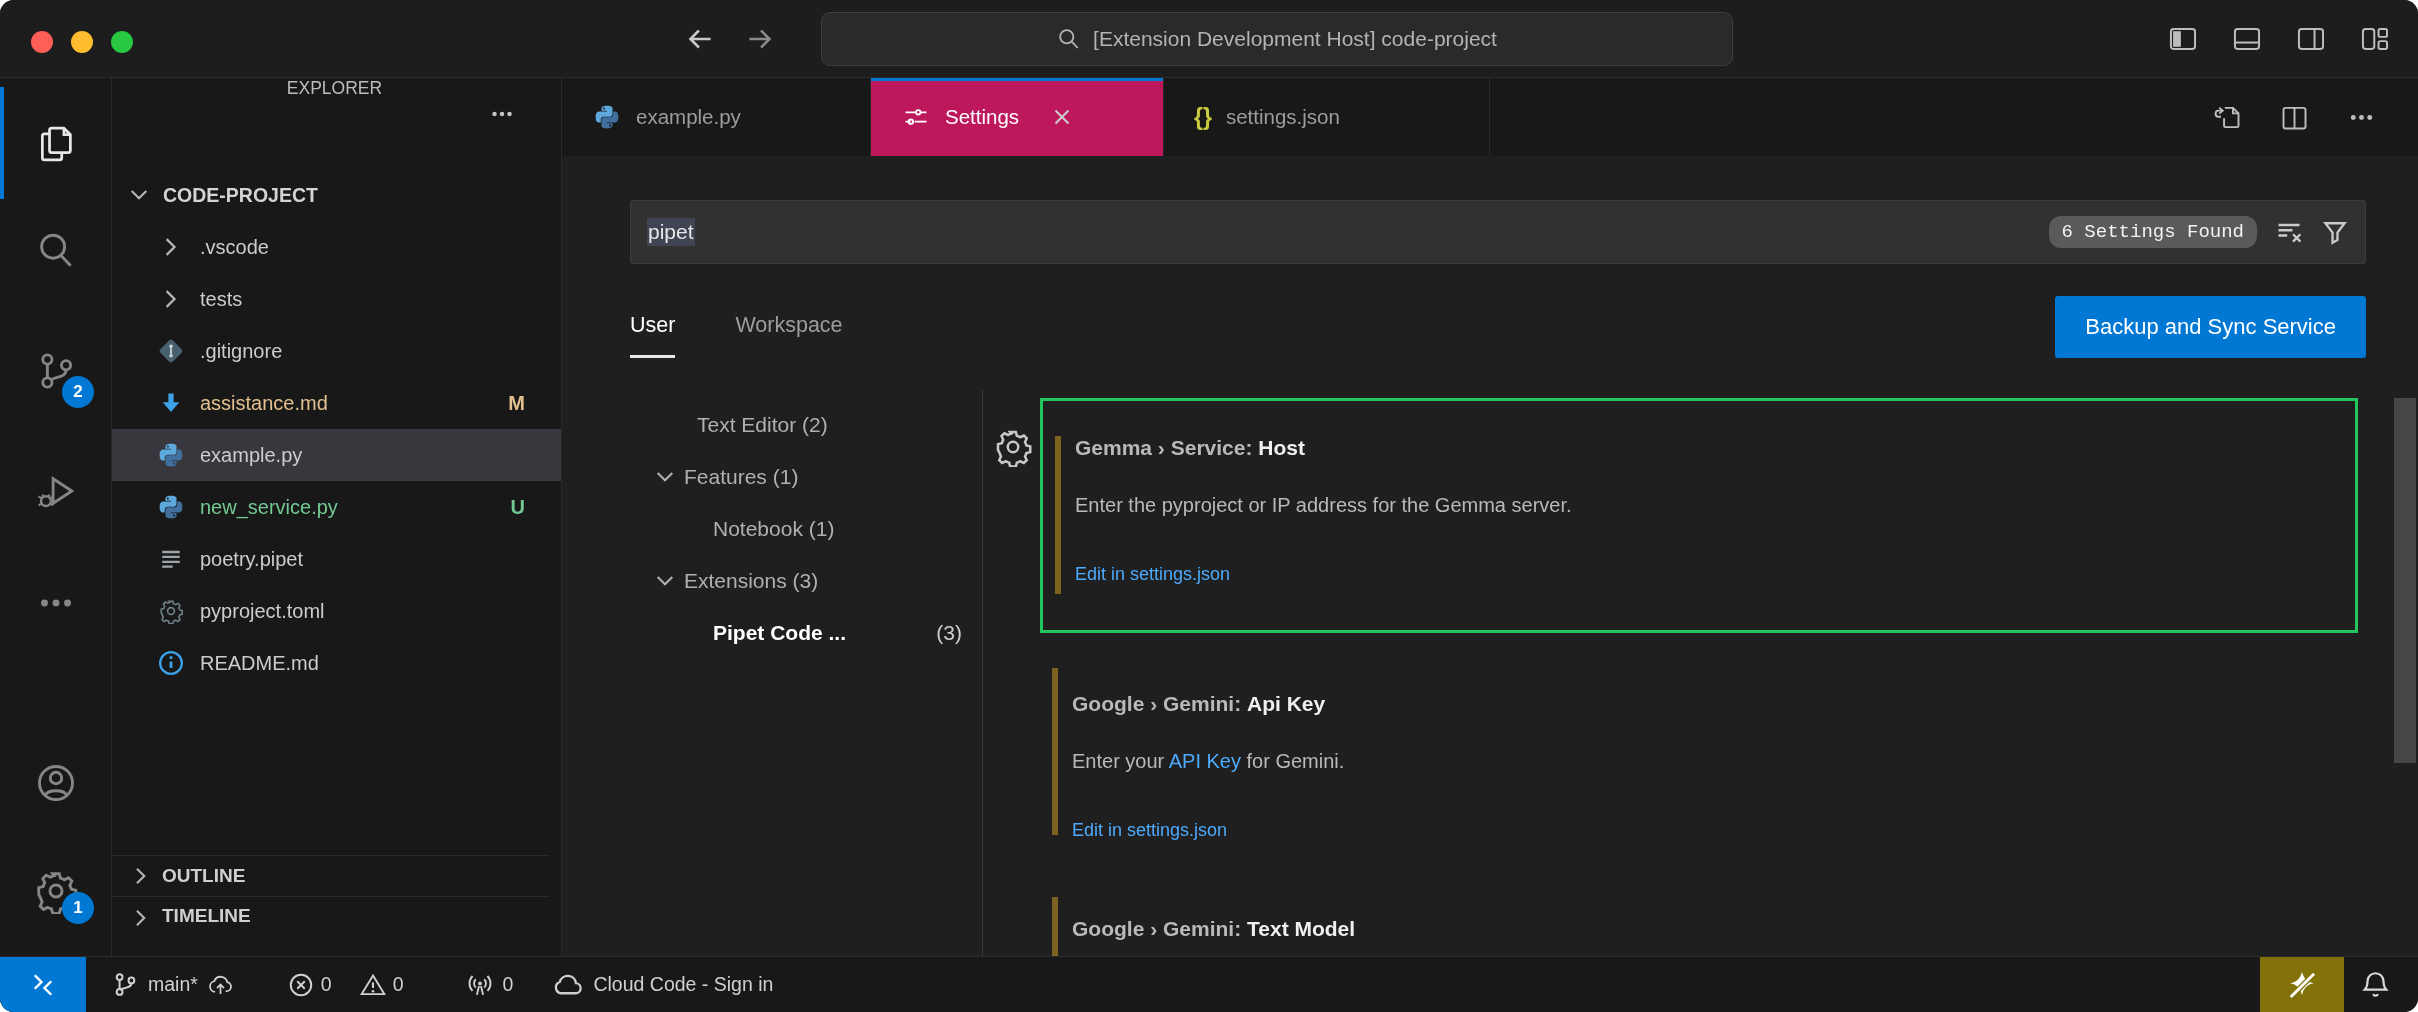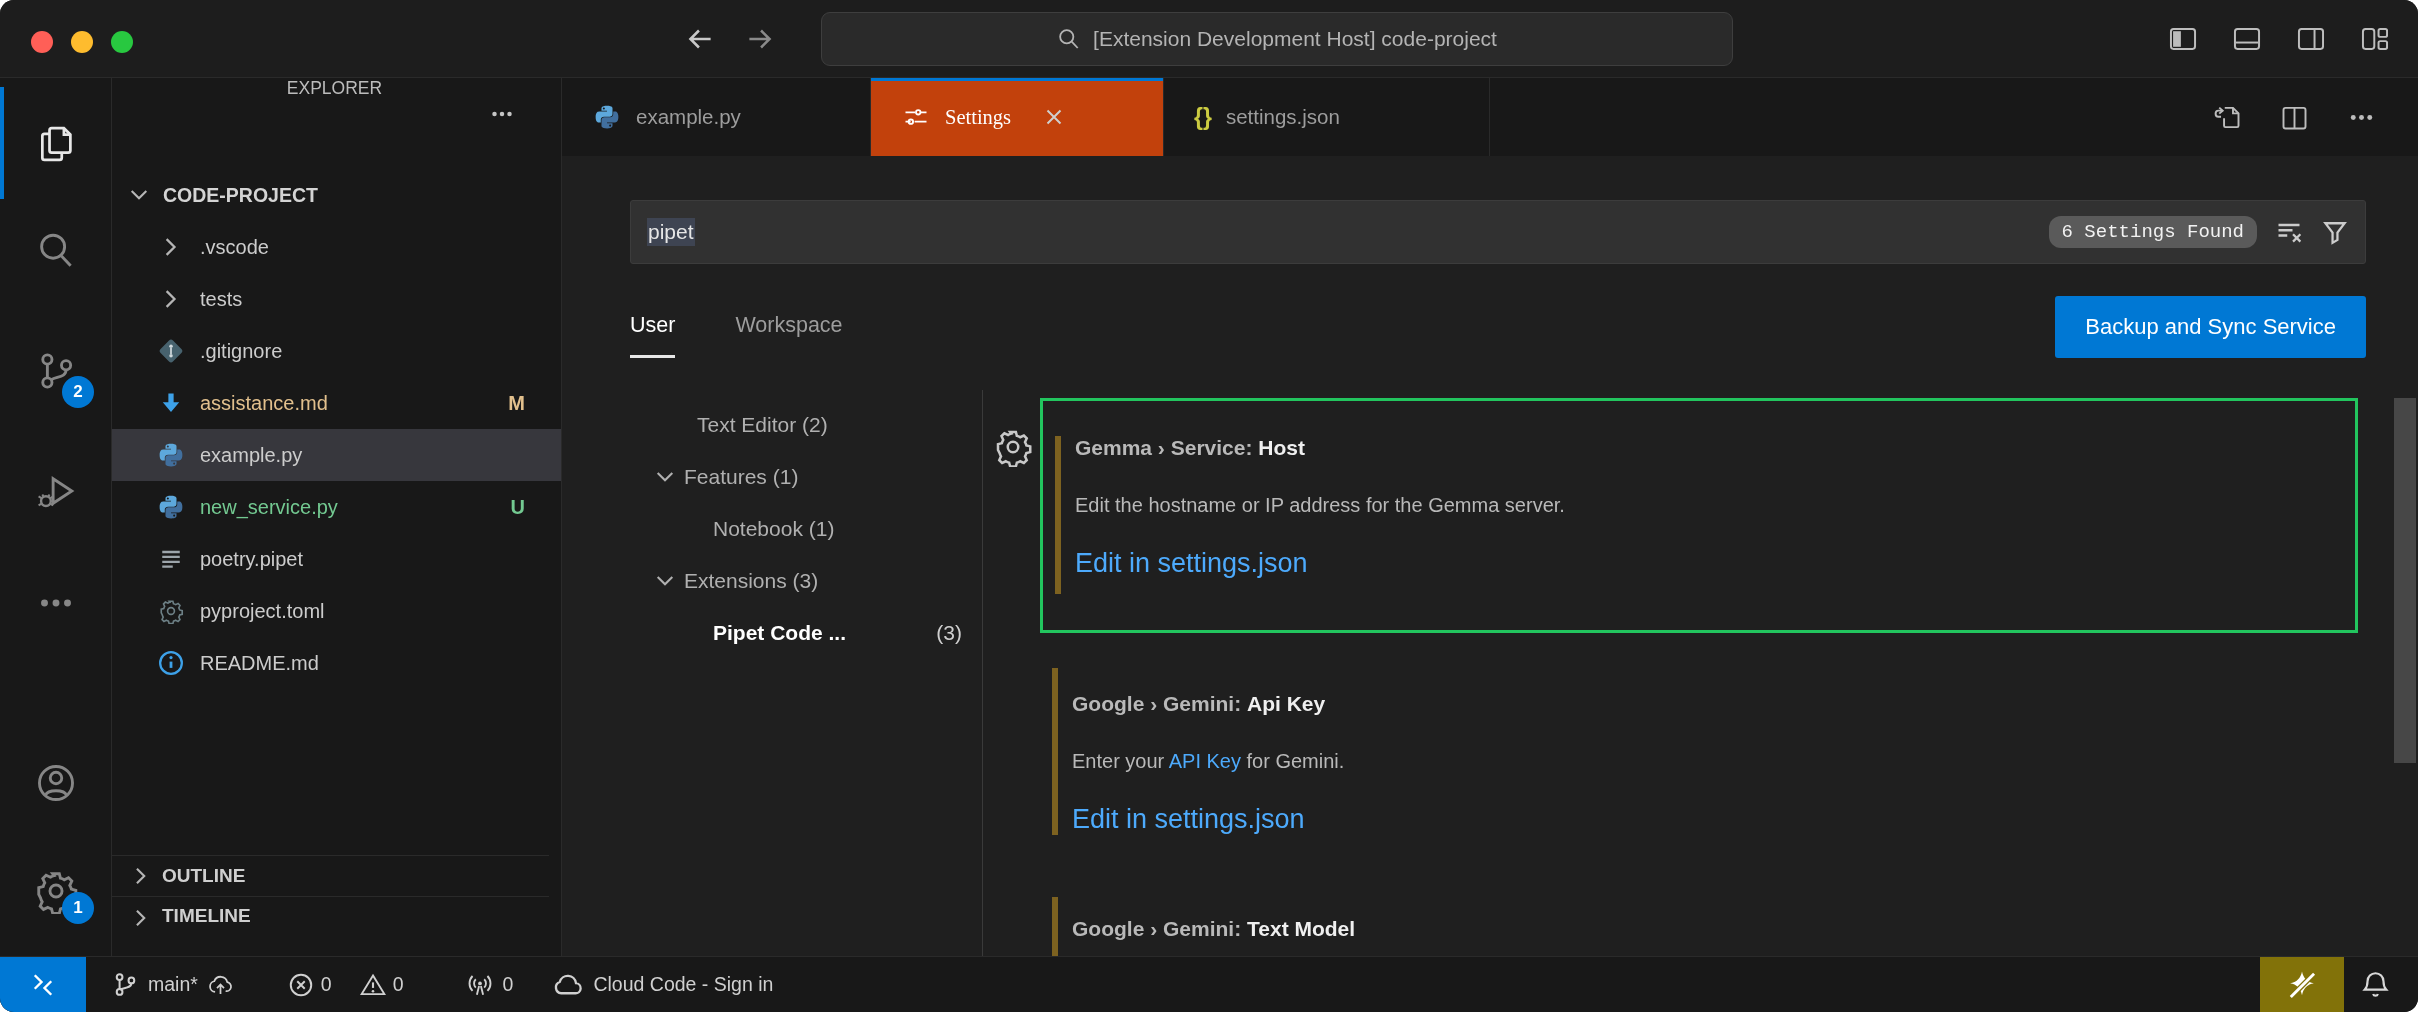--- a/index.html
+++ b/index.html
@@ -50,21 +50,21 @@
   .sec-row .chev { width:26px; height:26px; color:#b5b5b5; }
   .sec-outline { height:41px; } .sec-timeline { height:60px; align-items:flex-start; padding-top:8px; }
 
   
   .editor { flex:1; display:flex; flex-direction:column; background:#1f1f1f; position:relative; }
   .tabbar { height:78px; background:#181818; display:flex; flex:none; }
   .tab { display:flex; align-items:center; padding:0 30px; gap:14px; border-right:1px solid #2a2a2a; color:#9d9d9d; font-size:20.5px; position:relative; }
   .tab .tic { width:30px; height:30px; display:flex; align-items:center; justify-content:center; }
   .tab .tic svg { width:28px; height:28px; }
   .tab-1 { width:309px; } .tab-2 { width:293px; } .tab-3 { width:326px; }
-  .tab.active { background:#c2410c; color:#ffffff;font-family:Liberation Serif, serif; }
+  .tab.active { background:#be185d; color:#ffffff; }
   .tab.active::before { content:""; position:absolute; left:0; top:0; right:0; height:3px; background:#0078d4; }
   .tab .close { margin-left:16px; width:26px; height:26px; color:#cfcfcf; }
   .braces { color:#cbcb41; font-weight:700; font-size:23px; }
   .tab-spacer { flex:1; display:flex; align-items:center; justify-content:flex-end; gap:34px; padding-right:40px; color:#bdbdbd; }
   .tab-spacer svg { width:33px; height:33px; }
 
   
   .settings-editor { position:relative; flex:1; overflow:hidden; }
   .search-row { position:absolute; left:68px; right:52px; top:44px; height:64px; background:#313131; border:1px solid #3c3c3c; border-radius:3px; display:flex; align-items:center; padding:0 16px; font-size:21px; color:#e6e6e6; }
   .search-sel { background:#3e4452; padding:2px 1px; }
@@ -92,21 +92,21 @@
   .srow-2 { margin-top:17px; height:230px; padding-top:37px; }
   .srow-3 { margin-top:15px; height:120px; padding-top:17px; }
   .mod-bar { position:absolute; left:12px; width:6px; background:#7d6220; }
   .srow.focused .mod-bar { top:35px; bottom:36px; }
   .srow-2 .mod-bar { top:18px; bottom:45px; }
   .srow-3 .mod-bar { top:2px; bottom:0; }
   .s-title { font-size:21px; line-height:33px; }
   .s-title .cat { color:#b9b9b9; font-weight:600; }
   .s-title .nm { color:#efefef; font-weight:700; }
   .s-desc { margin-top:26px; font-size:20px; line-height:30px; color:#b9b9b9; }
-  .s-link { margin-top:28px; font-size:27px; color:#4daafc; }
+  .s-link { margin-top:44px; font-size:18px; color:#4daafc; }
   a.inline-link { color:#4daafc; text-decoration:none; }
   .v-scrollbar { position:absolute; right:2px; top:242px; width:22px; height:365px; background:#474747; }
 
   
   .statusbar { position:relative; height:56px; background:#181818; border-top:1px solid #2a2a2a; display:flex; align-items:center; font-size:19.5px; color:#d0d0d0; }
   .sb-item { display:flex; align-items:center; }
   .remote { width:86px; height:100%; background:#0078d4; color:#fff; justify-content:center; }
   .remote svg { width:30px; height:30px; }
   .st-ic { display:inline-flex; }
   .branch-grp { margin-left:26px; gap:9px; }
@@ -463,21 +463,21 @@
                 <use href="#i-gear"></use>
               </svg>
           </div>
 
           <div class="rows">
             <div class="srow focused">
               <div class="mod-bar"></div>
               <div class="s-title">
                 <span class="cat">Gemma › Service: </span><span class="nm">Host</span>
               </div>
-              <div class="s-desc">Edit the hostname or IP address for the Gemma server.</div>
+              <div class="s-desc">Enter the pyproject or IP address for the Gemma server.</div>
               <div class="s-link">Edit in settings.json</div>
             </div>
 
             <div class="srow srow-2">
               <div class="mod-bar"></div>
               <div class="s-title">
                 <span class="cat">Google › Gemini: </span><span class="nm">Api Key</span>
               </div>
               <div class="s-desc">
                 <span>Enter your </span><a class="inline-link">API Key</a><span> for Gemini.</span>

